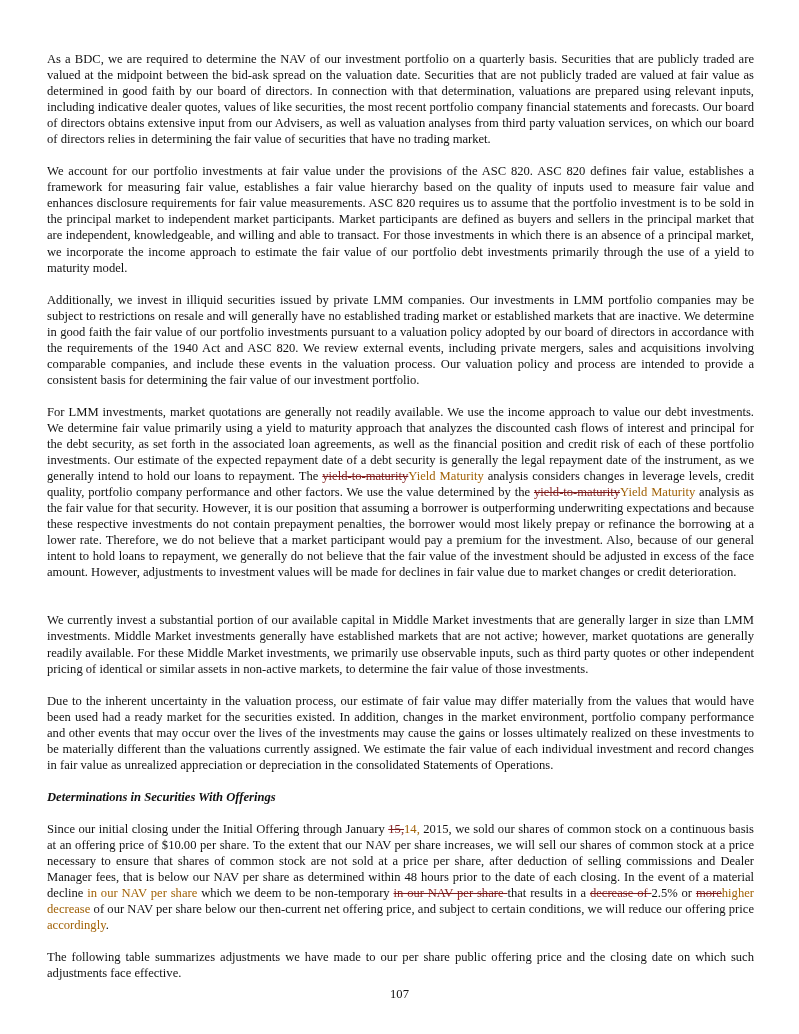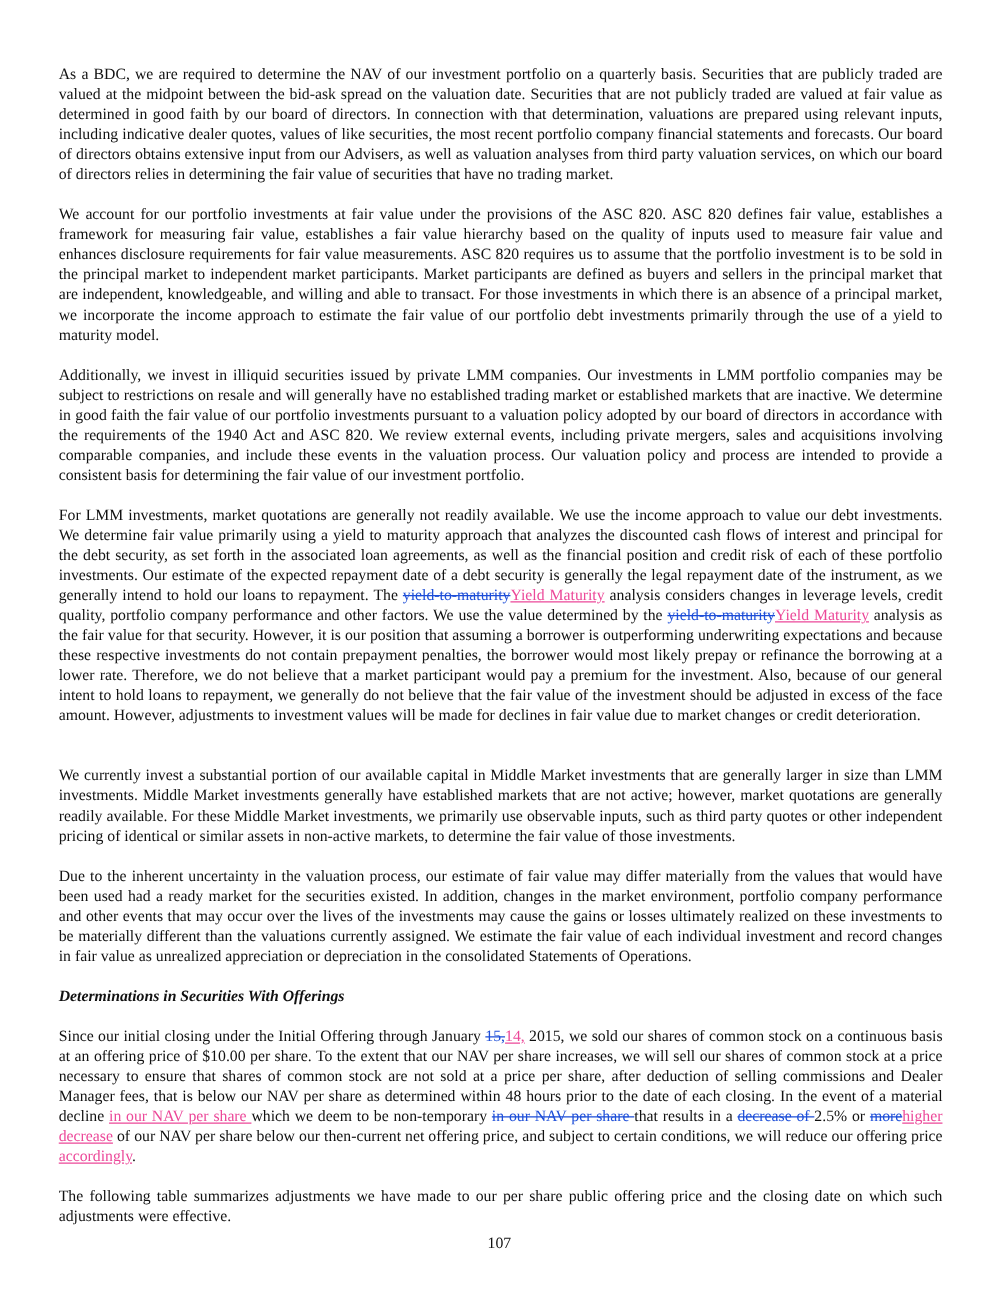--- a/index.html
+++ b/index.html
@@ -5,35 +5,35 @@
     html, body { margin: 0; padding: 0; background: #ffffff; }
     body { width: 799px; height: 1034px; position: relative; overflow: hidden; }
     .page {
       position: absolute; left: 47px; top: 51px; width: 707px;
       font-family: "Liberation Serif", serif;
       font-size: 12.6px; line-height: 16.05px; color: #111111;
     }
     p { margin: 0 0 16px 0; text-align: justify; }
     p.gap-extra { margin-bottom: 32px; }
     .heading { font-weight: bold; font-style: italic; margin: 0 0 16px 0; }
-    .del { color: #1d4ed8; text-decoration: line-through; }
-    .ins { color: #ec4899; text-decoration: underline; }
+    .del { color: #7f1d1d; text-decoration: line-through; }
+    .ins { color: #a16207; }
     .pagenum {
       position: absolute; left: 0; width: 799px; top: 987px;
       text-align: center; font-family: "Liberation Serif", serif; font-size: 12.6px; color: #111;
     }
   </style>
 </head>
 <body>
 
 <div class="page">
   <p>As a BDC, we are required to determine the NAV of our investment portfolio on a quarterly basis. Securities that are publicly traded are valued at the midpoint between the bid-ask spread on the valuation date. Securities that are not publicly traded are valued at fair value as determined in good faith by our board of directors. In connection with that determination, valuations are prepared using relevant inputs, including indicative dealer quotes, values of like securities, the most recent portfolio company financial statements and forecasts. Our board of directors obtains extensive input from our Advisers, as well as valuation analyses from third party valuation services, on which our board of directors relies in determining the fair value of securities that have no trading market.</p>
   <p>We account for our portfolio investments at fair value under the provisions of the ASC 820. ASC 820 defines fair value, establishes a framework for measuring fair value, establishes a fair value hierarchy based on the quality of inputs used to measure fair value and enhances disclosure requirements for fair value measurements. ASC 820 requires us to assume that the portfolio investment is to be sold in the principal market to independent market participants. Market participants are defined as buyers and sellers in the principal market that are independent, knowledgeable, and willing and able to transact. For those investments in which there is an absence of a principal market, we incorporate the income approach to estimate the fair value of our portfolio debt investments primarily through the use of a yield to maturity model.</p>
   <p>Additionally, we invest in illiquid securities issued by private LMM companies. Our investments in LMM portfolio companies may be subject to restrictions on resale and will generally have no established trading market or established markets that are inactive. We determine in good faith the fair value of our portfolio investments pursuant to a valuation policy adopted by our board of directors in accordance with the requirements of the 1940 Act and ASC 820. We review external events, including private mergers, sales and acquisitions involving comparable companies, and include these events in the valuation process. Our valuation policy and process are intended to provide a consistent basis for determining the fair value of our investment portfolio.</p>
   <p class="gap-extra"><span>For LMM investments, market quotations are generally not readily available. We use the income approach to value our debt investments. We determine fair value primarily using a yield to maturity approach that analyzes the discounted cash flows of interest and principal for the debt security, as set forth in the associated loan agreements, as well as the financial position and credit risk of each of these portfolio investments. Our estimate of the expected repayment date of a debt security is generally the legal repayment date of the instrument, as we generally intend to hold our loans to repayment. The </span><span class="del">yield-to-maturity</span><span class="ins">Yield Maturity</span><span> analysis considers changes in leverage levels, credit quality, portfolio company performance and other factors. We use the value determined by the </span><span class="del">yield-to-maturity</span><span class="ins">Yield Maturity</span><span> analysis as the fair value for that security. However, it is our position that assuming a borrower is outperforming underwriting expectations and because these respective investments do not contain prepayment penalties, the borrower would most likely prepay or refinance the borrowing at a lower rate. Therefore, we do not believe that a market participant would pay a premium for the investment. Also, because of our general intent to hold loans to repayment, we generally do not believe that the fair value of the investment should be adjusted in excess of the face amount. However, adjustments to investment values will be made for declines in fair value due to market changes or credit deterioration.</span></p>
   <p>We currently invest a substantial portion of our available capital in Middle Market investments that are generally larger in size than LMM investments. Middle Market investments generally have established markets that are not active; however, market quotations are generally readily available. For these Middle Market investments, we primarily use observable inputs, such as third party quotes or other independent pricing of identical or similar assets in non-active markets, to determine the fair value of those investments.</p>
   <p>Due to the inherent uncertainty in the valuation process, our estimate of fair value may differ materially from the values that would have been used had a ready market for the securities existed. In addition, changes in the market environment, portfolio company performance and other events that may occur over the lives of the investments may cause the gains or losses ultimately realized on these investments to be materially different than the valuations currently assigned. We estimate the fair value of each individual investment and record changes in fair value as unrealized appreciation or depreciation in the consolidated Statements of Operations.</p>
   <div class="heading">Determinations in Securities With Offerings</div>
   <p><span>Since our initial closing under the Initial Offering through January </span><span class="del">15,</span><span class="ins">14,</span><span> 2015, we sold our shares of common stock on a continuous basis at an offering price of $10.00 per share. To the extent that our NAV per share increases, we will sell our shares of common stock at a price necessary to ensure that shares of common stock are not sold at a price per share, after deduction of selling commissions and Dealer Manager fees, that is below our NAV per share as determined within 48 hours prior to the date of each closing. In the event of a material decline </span><span class="ins">in our NAV per share </span><span>which we deem to be non-temporary </span><span class="del">in our NAV per share </span><span>that results in a </span><span class="del">decrease of </span><span>2.5% or </span><span class="del">more</span><span class="ins">higher decrease</span><span> of our NAV per share below our then-current net offering price, and subject to certain conditions, we will reduce our offering price </span><span class="ins">accordingly</span><span>.</span></p>
-  <p>The following table summarizes adjustments we have made to our per share public offering price and the closing date on which such adjustments were effective.</p>
+  <p>The following table summarizes adjustments we have made to our per share public offering price and the closing date on which such adjustments face effective.</p>
 </div>
 
 <div class="pagenum">107</div>
 
 </body></html>

